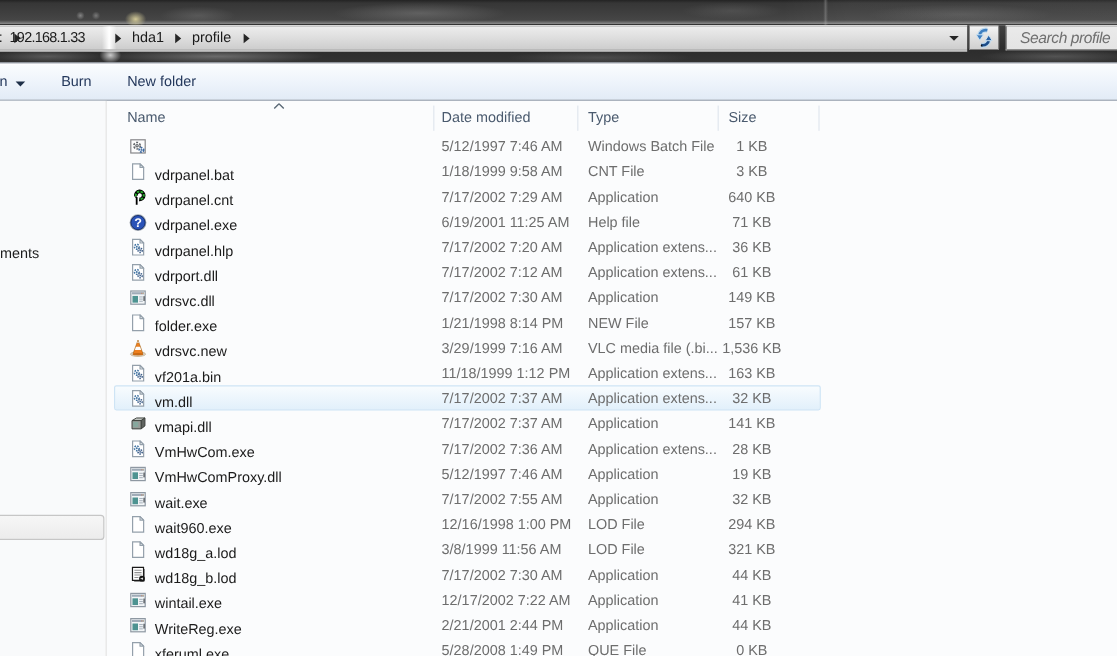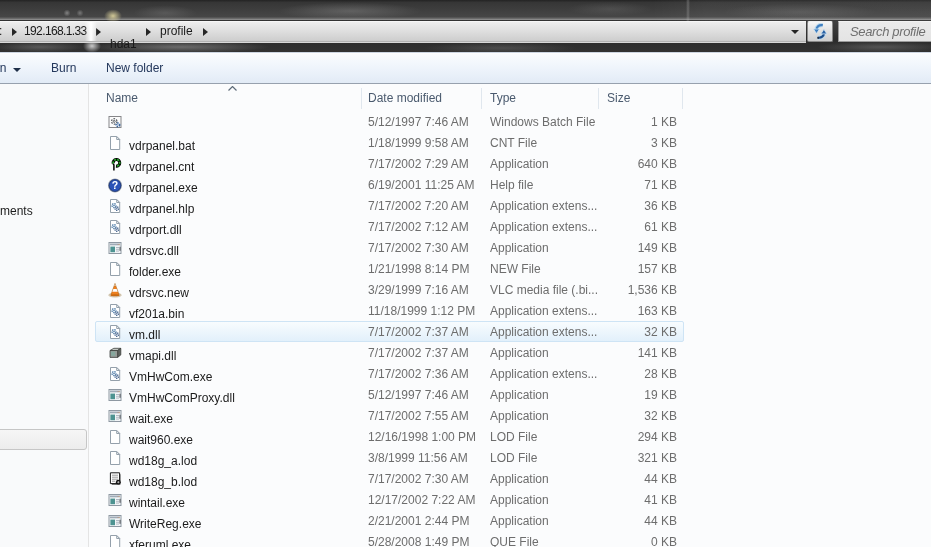--- a/index.html
+++ b/index.html
@@ -45,34 +45,34 @@
 .hdr span{top:86px;height:24px;line-height:24px;font-size:12px;color:#4a5a6e;white-space:nowrap;}
 .hsep{top:88px;width:1px;height:21px;background:#e0e7ee;}
 .chev{left:228px;top:86px;width:9px;height:5px;}
 
 .row{left:0;top:0;width:931px;height:21px;}
 .row span{top:0;height:21px;line-height:21px;font-size:12px;white-space:nowrap;position:absolute;}
 .row .ic{left:107px;top:2px;width:16px;height:16px;line-height:0;}
 .row .nm{left:129px;color:#1b1b1b;margin-top:24px;}
 .row .dt{left:368px;color:#6d6d6d;}
 .row .ty{left:490px;color:#6d6d6d;}
-.row .sz{left:576px;width:101px;text-align:right;color:#6d6d6d;}
+.row .sz{left:576px;width:101px;text-align:center;color:#6d6d6d;}
 .selbg{left:95px;top:321px;width:589px;height:21px;border:1px solid #cee4f5;border-radius:2px;background:linear-gradient(#f8fcfe,#e2f0fb);}
 </style></head>
 <body>
 <div id="s">
 <div class="title"></div>
 <div class="addr">
   <div class="field">
     <span class="crumb" style="left:-1px;">:</span>
     <div class="tri-r" style="left:12px;"></div>
-    <span class="crumb" style="left:24px;letter-spacing:-0.62px;">192.168.1.33</span>
+    <span class="crumb" style="left:8px;letter-spacing:-0.62px;">192.168.1.33</span>
     <div class="tri-r" style="left:96px;"></div>
     <div class="hl"></div>
-    <span class="crumb" style="left:110px;margin-top:13px;">hda1</span>
+    <span class="crumb" style="left:110px;">hda1</span>
     <div class="tri-r" style="left:146px;"></div>
     <span class="crumb" style="left:160px;">profile</span>
     <div class="tri-r" style="left:203px;"></div>
     <div class="tri-d" style="left:791px;"></div>
   </div>
   <div class="refresh">
         <svg width="24" height="19" viewBox="0 0 24 19" style="position:absolute;left:0;top:0;">
     <path d="M14.8 3.2 C10.8 2.5, 8.6 4.8, 8.5 7.6" fill="none" stroke="#bcd8ec" stroke-width="4.2"></path>
     <path d="M14.8 3.2 C10.8 2.5, 8.6 4.8, 8.5 7.6" fill="none" stroke="#3f7fc1" stroke-width="2.2"></path>
     <path d="M5.5 7 L11.5 7 L8.5 11.6 z" fill="#3f7fc1" stroke="#cfe4f2" stroke-width="0.8"></path>

